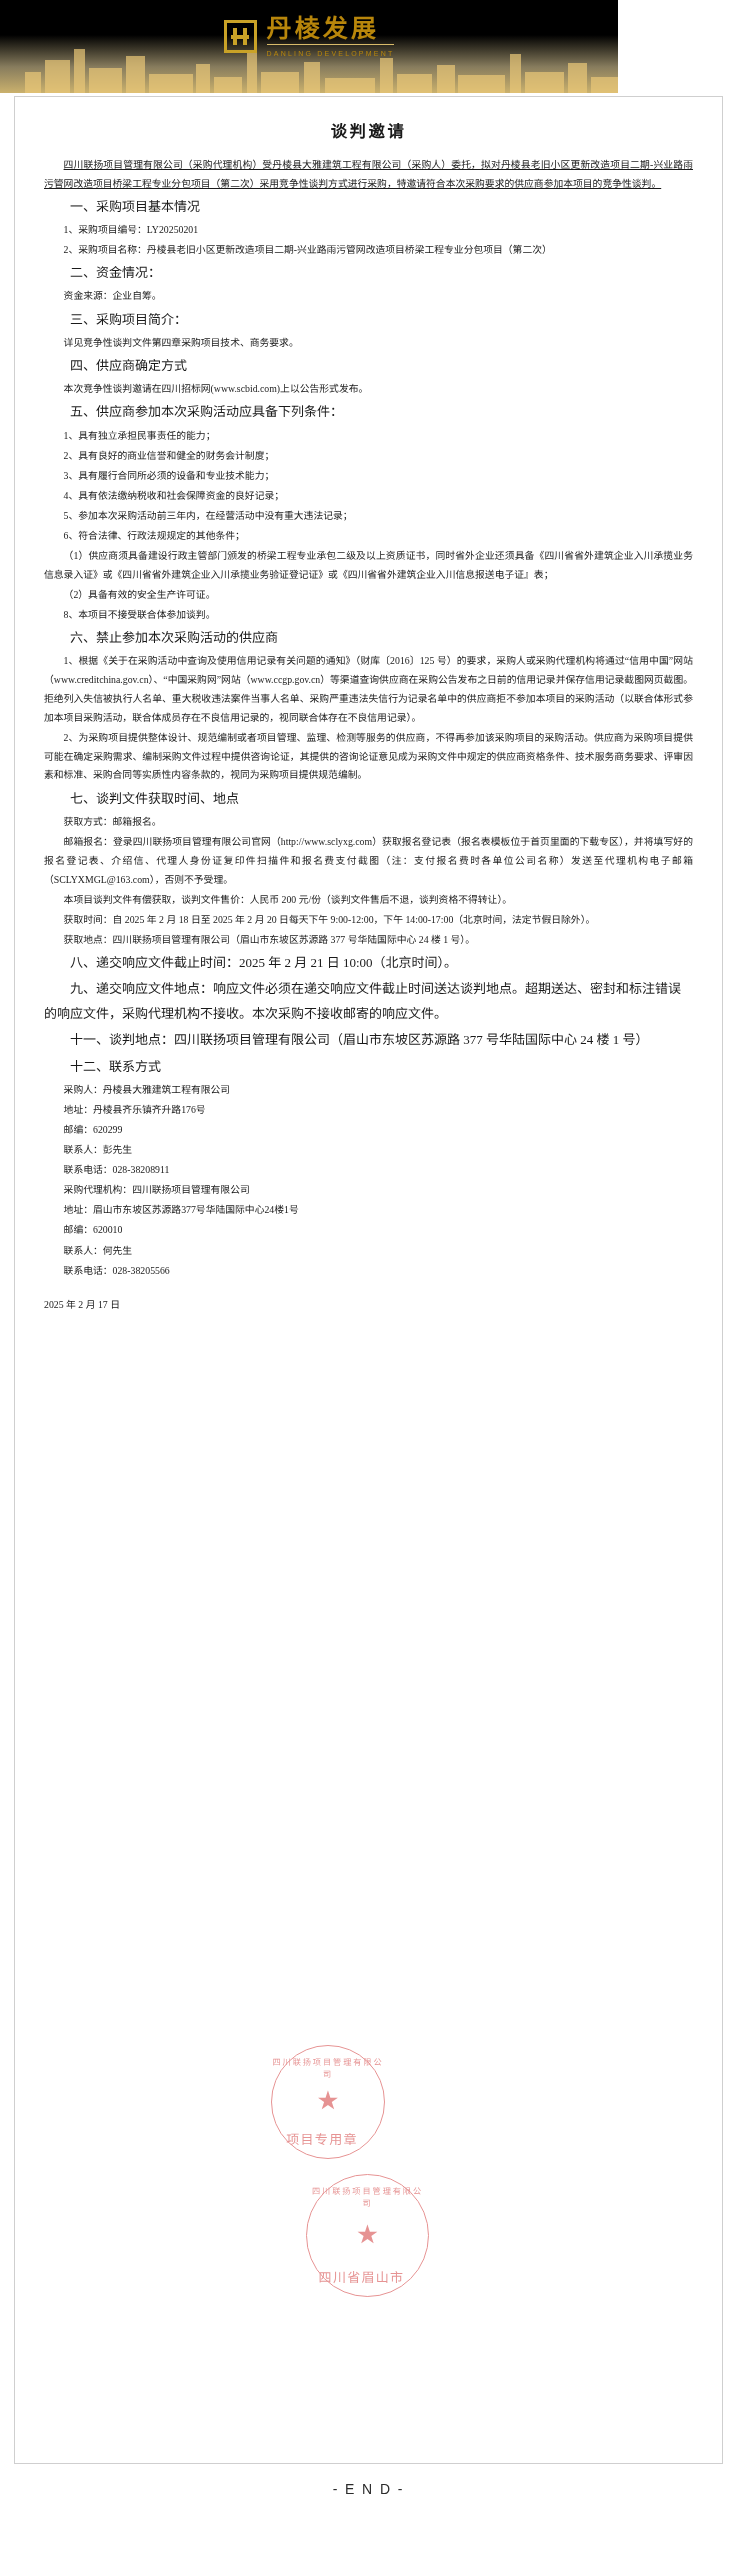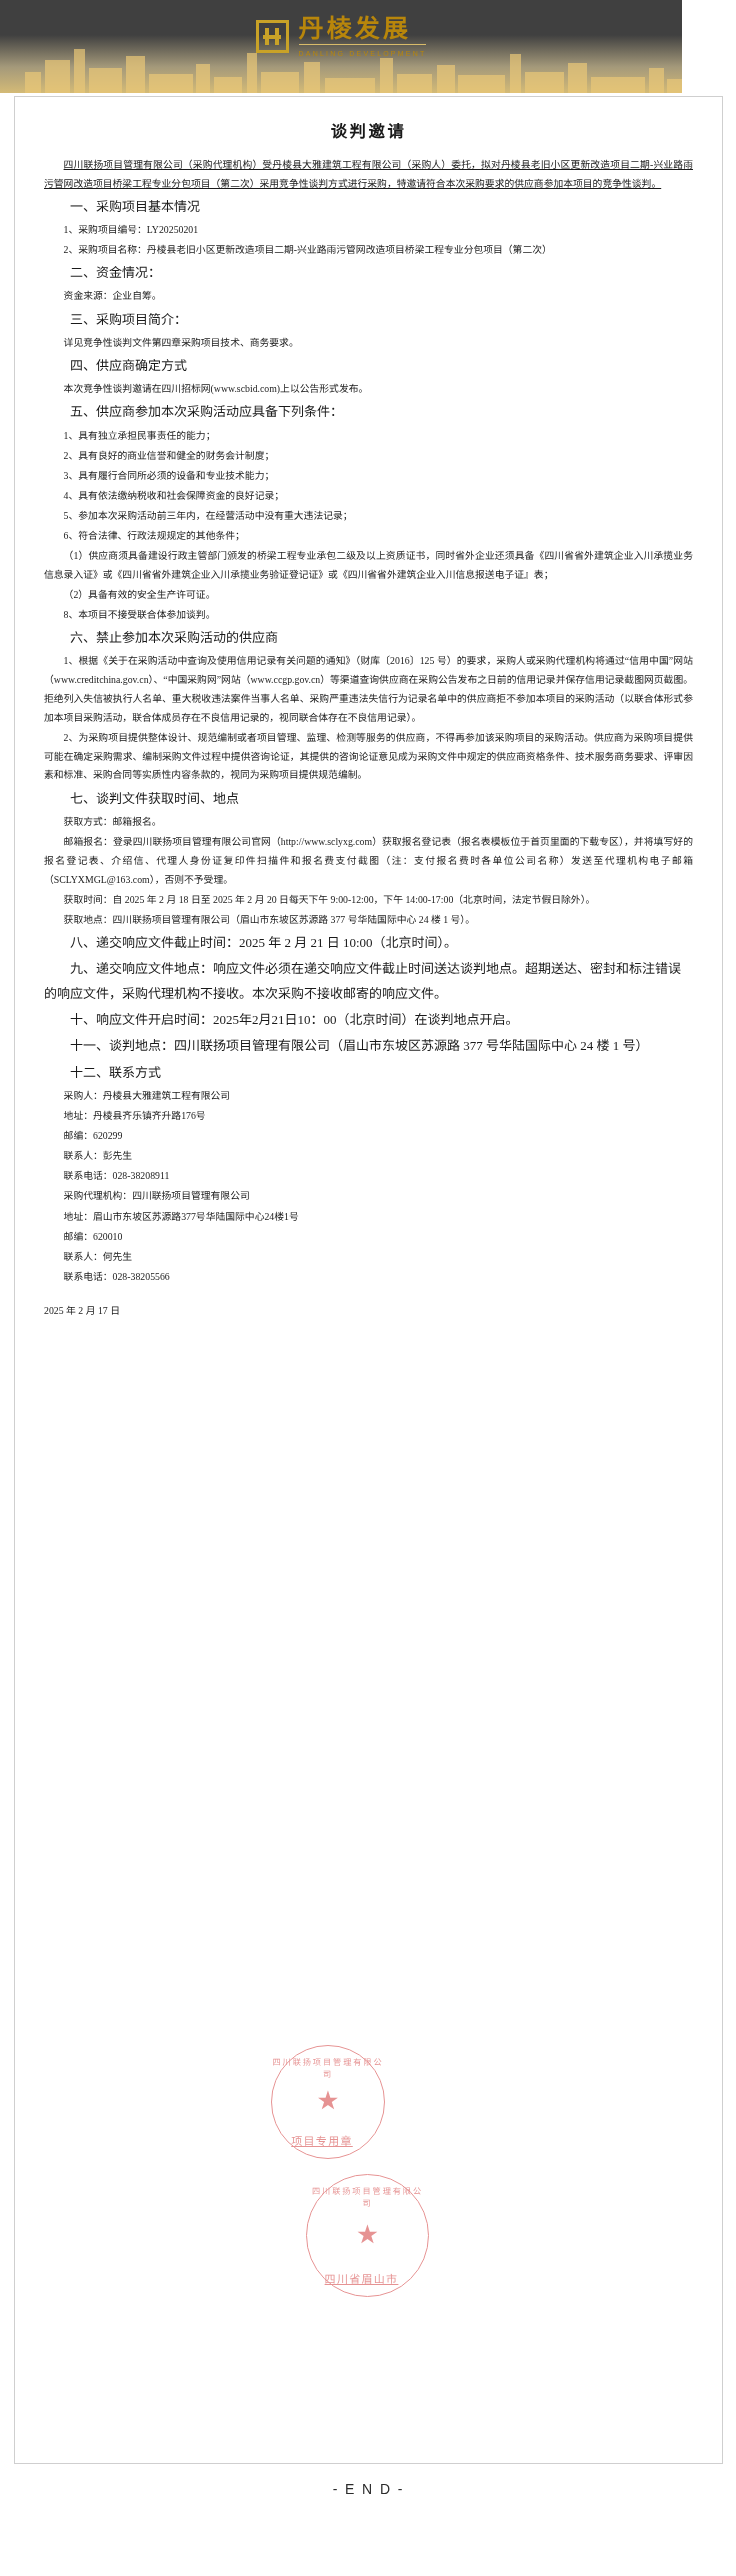--- a/index.html
+++ b/index.html
@@ -16,23 +16,23 @@
     position: relative;
     width: 737px;
     min-height: 2576px;
     background: #ffffff;
     overflow: hidden;
   }
 
   
   .banner {
     position: relative;
-    width: 682px;
+    width: 618px;
     height: 93px;
-    background: #404040;
+    background: #000000;
     overflow: hidden;
   }
   .banner-skyline {
     position: absolute;
     left: 0;
     right: 0;
     bottom: 0;
     height: 58px;
     background:
       linear-gradient(to bottom, rgba(246,226,170,0) 0%, rgba(246,226,170,0.55) 55%, rgba(238,208,128,0.85) 100%);
@@ -162,23 +162,22 @@
     text-align: center;
     font-size: 8.2px;
     letter-spacing: 1.9px;
   }
   .seal .seal-bottom {
     position: absolute;
     left: 0;
     right: 12px;
     bottom: 10px;
     text-align: center;
-    font-size: 11px;
+    font-size: 13px;
     letter-spacing: 1.3px;
-    text-decoration: underline;
   }
   #seal-1 {
     width: 112px;
     height: 112px;
     left: 271px;
     top: 2045px;
   }
   #seal-2 {
     width: 121px;
     height: 121px;
@@ -276,26 +275,26 @@
     <p class="para indent">（2）具备有效的安全生产许可证。</p>
     <p class="para indent">8、本项目不接受联合体参加谈判。</p>
 
     <p class="sec">六、禁止参加本次采购活动的供应商</p>
     <p class="para indent">1、根据《关于在采购活动中查询及使用信用记录有关问题的通知》（财库〔2016〕125 号）的要求，采购人或采购代理机构将通过“信用中国”网站（www.creditchina.gov.cn）、“中国采购网”网站（www.ccgp.gov.cn）等渠道查询供应商在采购公告发布之日前的信用记录并保存信用记录截图网页截图。拒绝列入失信被执行人名单、重大税收违法案件当事人名单、采购严重违法失信行为记录名单中的供应商拒不参加本项目的采购活动（以联合体形式参加本项目采购活动，联合体成员存在不良信用记录的，视同联合体存在不良信用记录）。</p>
     <p class="para indent">2、为采购项目提供整体设计、规范编制或者项目管理、监理、检测等服务的供应商，不得再参加该采购项目的采购活动。供应商为采购项目提供可能在确定采购需求、编制采购文件过程中提供咨询论证，其提供的咨询论证意见成为采购文件中规定的供应商资格条件、技术服务商务要求、评审因素和标准、采购合同等实质性内容条款的，视同为采购项目提供规范编制。</p>
 
     <p class="sec">七、谈判文件获取时间、地点</p>
     <p class="para indent">获取方式：邮箱报名。</p>
     <p class="para indent">邮箱报名：登录四川联扬项目管理有限公司官网（http://www.sclyxg.com）获取报名登记表（报名表模板位于首页里面的下载专区），并将填写好的报名登记表、介绍信、代理人身份证复印件扫描件和报名费支付截图（注：支付报名费时各单位公司名称）发送至代理机构电子邮箱（SCLYXMGL@163.com），否则不予受理。</p>
+    <p class="para indent">本项目谈判文件有偿获取，谈判文件售价：人民币 200 元/份（谈判文件售后不退，谈判资格不得转让）。</p>
     <p class="para indent">获取时间：自 2025 年 2 月 18 日至 2025 年 2 月 20 日每天下午 9:00-12:00，下午 14:00-17:00（北京时间，法定节假日除外）。</p>
     <p class="para indent">获取地点：四川联扬项目管理有限公司（眉山市东坡区苏源路 377 号华陆国际中心 24 楼 1 号）。</p>
 
     <p class="sec">八、递交响应文件截止时间：2025 年 2 月 21 日 10:00（北京时间）。</p>
     <p class="sec">九、递交响应文件地点：响应文件必须在递交响应文件截止时间送达谈判地点。超期送达、密封和标注错误的响应文件，采购代理机构不接收。本次采购不接收邮寄的响应文件。</p>
-    <p class="sec">十、响应文件开启时间：2025年2月21日10：00（北京时间）在谈判地点开启。</p>
     <p class="sec">十一、谈判地点：四川联扬项目管理有限公司（眉山市东坡区苏源路 377 号华陆国际中心 24 楼 1 号）</p>
 
     <p class="sec">十二、联系方式</p>
     <p class="para indent">采购人：丹棱县大雅建筑工程有限公司</p>
     <p class="para indent">地址：丹棱县齐乐镇齐升路176号</p>
     <p class="para indent">邮编：620299</p>
     <p class="para indent">联系人：彭先生</p>
     <p class="para indent">联系电话：028-38208911</p>
     <p class="para indent">采购代理机构：四川联扬项目管理有限公司</p>
     <p class="para indent">地址：眉山市东坡区苏源路377号华陆国际中心24楼1号</p>

